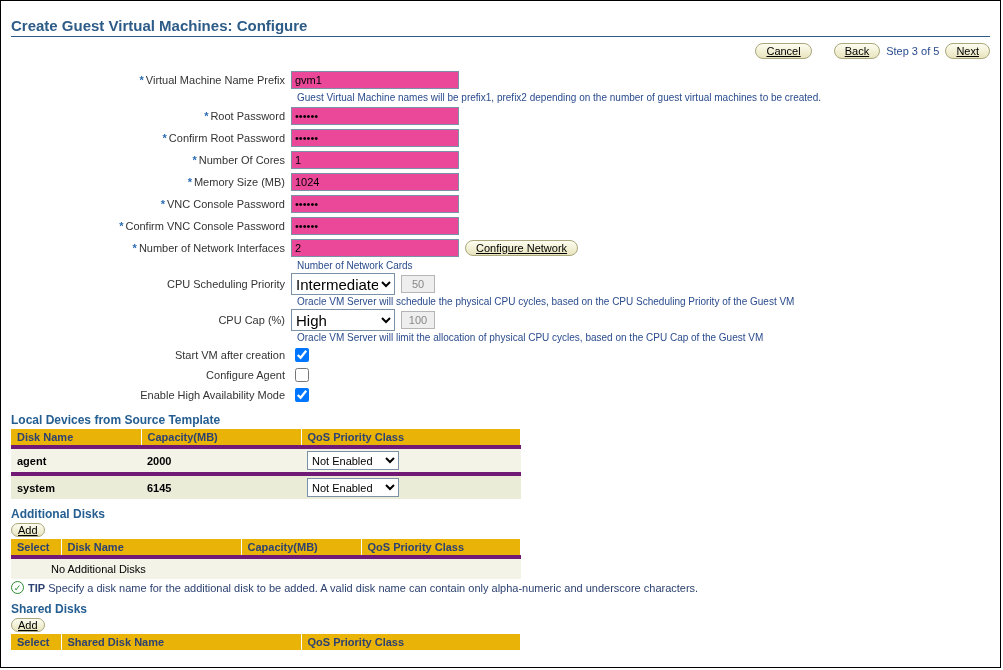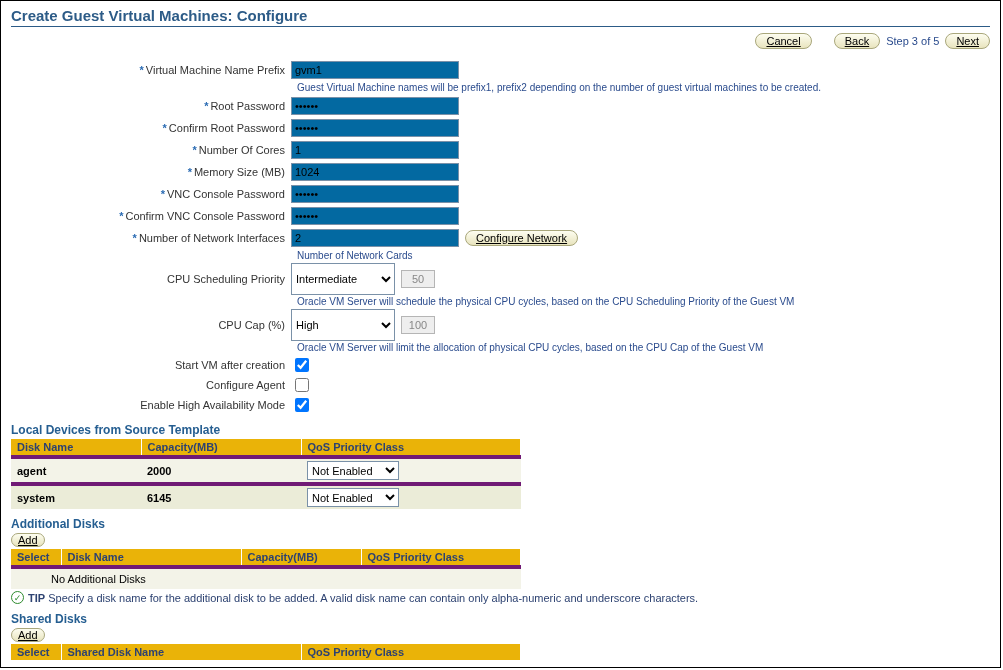--- a/index.html
+++ b/index.html
@@ -8,21 +8,21 @@
     padding: 0;
     font-family: Arial, Helvetica, sans-serif;
     font-size: 11px;
     background: #fff;
   }
   .page {
     border: 1px solid #000;
     width: 1001px;
     height: 668px;
     margin: 0;
-    padding: 2px 10px;
+    padding: 12px 10px;
     overflow: hidden;
   }
   .page-title {
     color: #2c5b87;
     font-size: 15px;
     font-weight: bold;
     margin: 4px 0 2px 0;
   }
   hr.title-rule {
     border: none;
@@ -79,26 +79,26 @@
     display: flex;
     align-items: center;
     gap: 6px;
   }
   input[type="text"], input[type="password"] {
     width: 168px;
     height: 18px;
     border: 1px solid #7a91a8;
     padding: 0 3px;
     font-size: 11px;
-    background:#0369a1;
+    background:#ec4899;
   }
   select {
-    height: 32px;
+    height: 22px;
     border: 1px solid #7a91a8;
-    font-size: 11px;
+    font-size: 15px;
     background:#fff;
   }
   .num-box {
     width: 34px;
     height: 18px;
     border: 1px solid #b5b5b5;
     background: #eee;
     color: #888;
     font-size: 11px;
     display: inline-flex;

